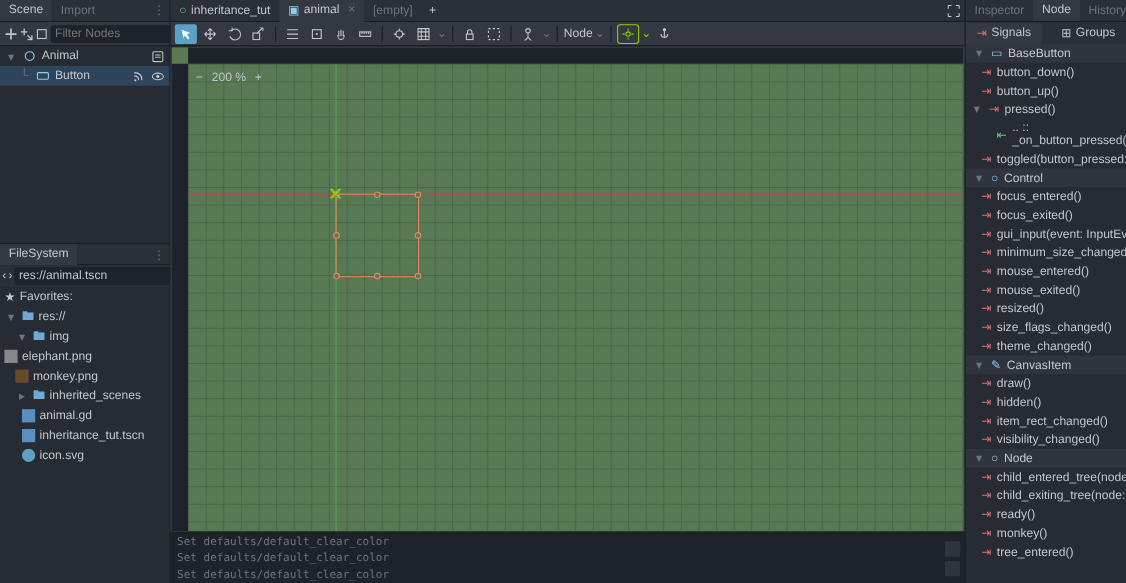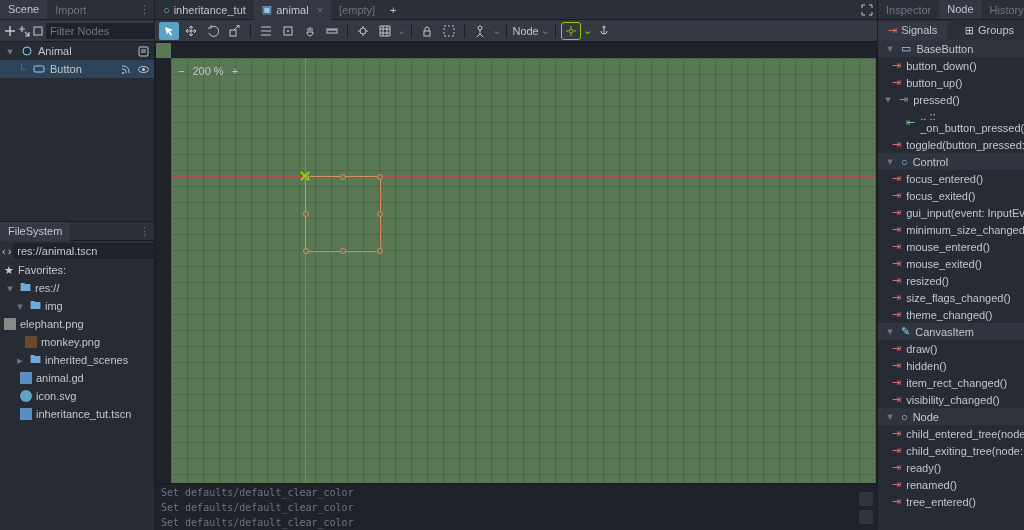--- a/index.html
+++ b/index.html
@@ -21,21 +21,21 @@
     --signal-red:#d96d6d;
     --signal-green:#5fc97c;
   }
   *{box-sizing:border-box;font-family:"Segoe UI",Arial,sans-serif;font-size:11px;color:var(--text);margin:0;padding:0}
   body{background:var(--bg);width:1024px;height:530px;overflow:hidden;display:flex;flex-direction:column}
   .main{display:flex;flex:1;overflow:hidden}
   .left{width:155px;display:flex;flex-direction:column;border-right:1px solid var(--divider)}
   .center{flex:1;display:flex;flex-direction:column;overflow:hidden}
   .right{width:147px;display:flex;flex-direction:column;border-left:1px solid var(--divider)}
   .tabbar{display:flex;align-items:center;height:20px;background:var(--header);border-bottom:1px solid var(--divider)}
-  .tab{padding:3px 8px;display:flex;align-items:flex-end;gap:4px;cursor:pointer}
+  .tab{padding:3px 8px;display:flex;align-items:flex-start;gap:4px;cursor:pointer}
   .tab.active{background:var(--panel);border-bottom:1px solid transparent}
   .toolbar{display:flex;align-items:center;height:22px;background:var(--panel);border-bottom:1px solid var(--divider);padding:0 4px;gap:2px}
   .tbtn{width:20px;height:18px;display:flex;align-items:center;justify-content:center;cursor:pointer;border-radius:2px}
   .tbtn.active{background:var(--accent)}
   .vsep{width:1px;height:14px;background:var(--divider);margin:0 3px}
   .filter-row{display:flex;align-items:center;height:22px;background:var(--header);padding:0 4px;gap:2px}
   .filter-input{flex:1;background:var(--bg-darker);border:none;padding:2px 4px;border-radius:2px;height:16px;color:var(--text)}
   .panel-menu{margin-left:auto;padding:0 4px;color:var(--text-dim);cursor:pointer}
   .tree{flex:1;overflow:auto;background:var(--bg)}
   .tree-row{display:flex;align-items:center;height:18px;padding:0 4px;gap:4px;cursor:pointer}
@@ -194,40 +194,40 @@
         </div>
       <div class="tree-row" style="padding-left:14px">
           <span class="expand-btn">▾</span>
           <span style="color:#6fa9d6">🖿</span>
           <span>img</span>
         </div>
       <div class="tree-row" style="">
           <span class="file-ic" style="background:#888"></span>
           <span>elephant.png</span>
         </div>
-      <div class="tree-row" style="padding-left:25px">
+      <div class="tree-row" style="padding-left:14px">
           <span class="file-ic" style="background:#6b4a2b"></span>
           <span>monkey.png</span>
         </div>
       <div class="tree-row" style="padding-left:14px">
           <span class="expand-btn">▸</span>
           <span style="color:#6fa9d6">🖿</span>
           <span>inherited_scenes</span>
         </div>
       <div class="tree-row" style="padding-left:20px">
           <span class="file-ic" style="background:#5a8fbf"></span>
           <span>animal.gd</span>
         </div>
       <div class="tree-row" style="padding-left:20px">
+          <span class="file-ic" style="background:#5a8fbf"></span>
+          <span>inheritance_tut.tscn</span>
+        </div>
+      <div class="tree-row" style="padding-left:20px">
           <span class="file-ic" style="background:#5da1c5;border-radius:50%"></span>
           <span>icon.svg</span>
-        </div>
-      <div class="tree-row" style="padding-left:20px">
-          <span class="file-ic" style="background:#5a8fbf"></span>
-          <span>inheritance_tut.tscn</span>
         </div>
     </div>
   </div>
 
   <div class="center">
     <div class="tabbar" style="height:20px">
       <div class="tab">
           <span style="color:#5fc97c">○</span>
           <span>inheritance_tut</span>
         </div>
@@ -503,21 +503,21 @@
         <div class="sig-row">
           <span style="color:var(--signal-red)">⇥</span>
           <span>child_exiting_tree(node: Node)</span>
         </div>
         <div class="sig-row">
           <span style="color:var(--signal-red)">⇥</span>
           <span>ready()</span>
         </div>
         <div class="sig-row">
           <span style="color:var(--signal-red)">⇥</span>
-          <span>renamed()</span>
+          <span>monkey()</span>
         </div>
         <div class="sig-row">
           <span style="color:var(--signal-red)">⇥</span>
           <span>tree_entered()</span>
         </div>
       </div>
   </div>
 </div>
 
 </body></html>

